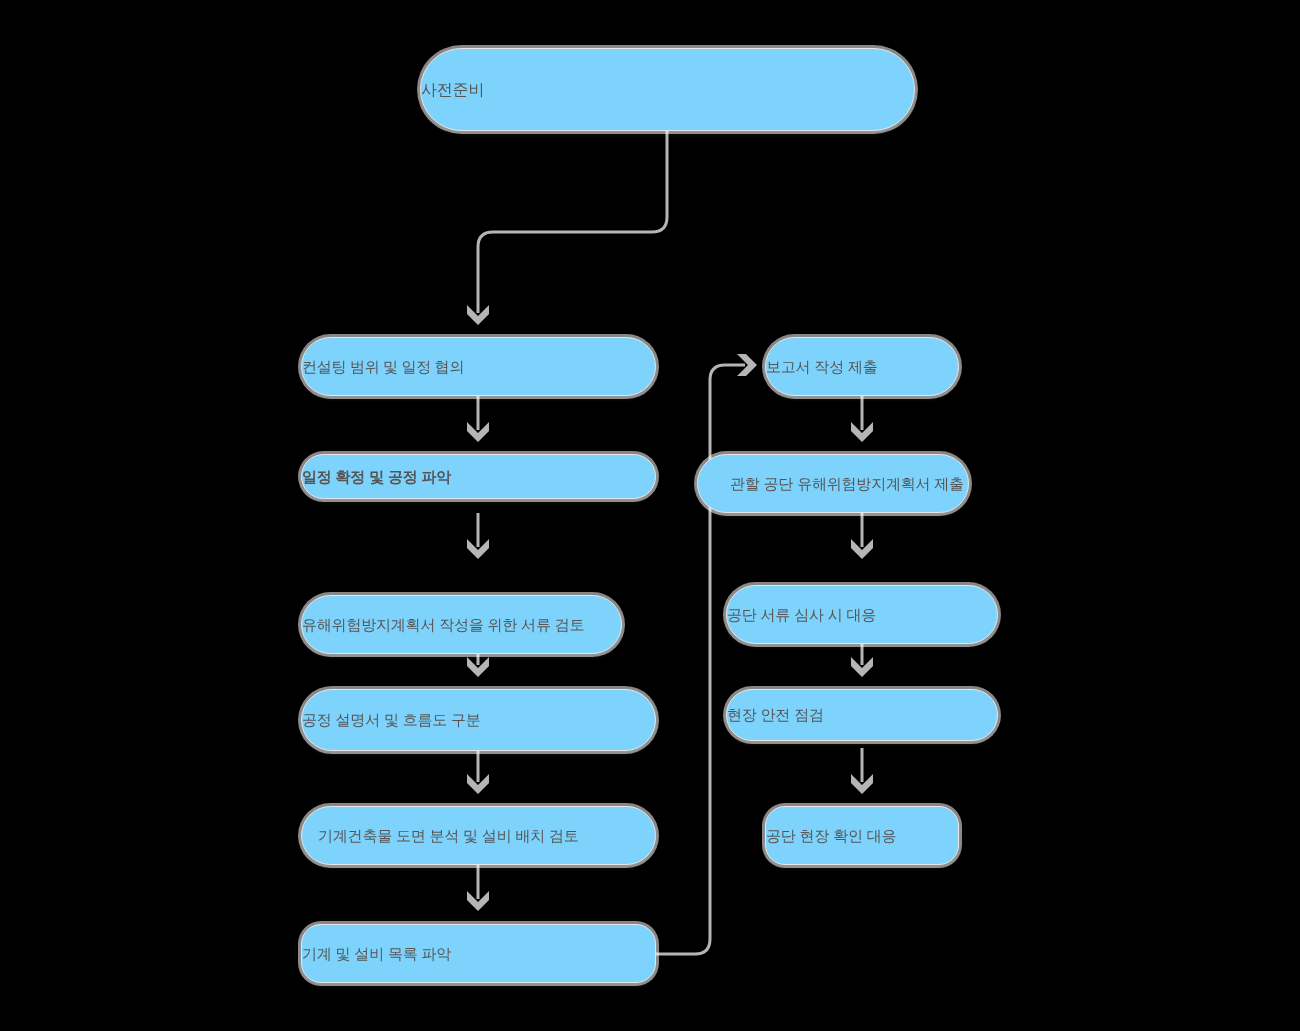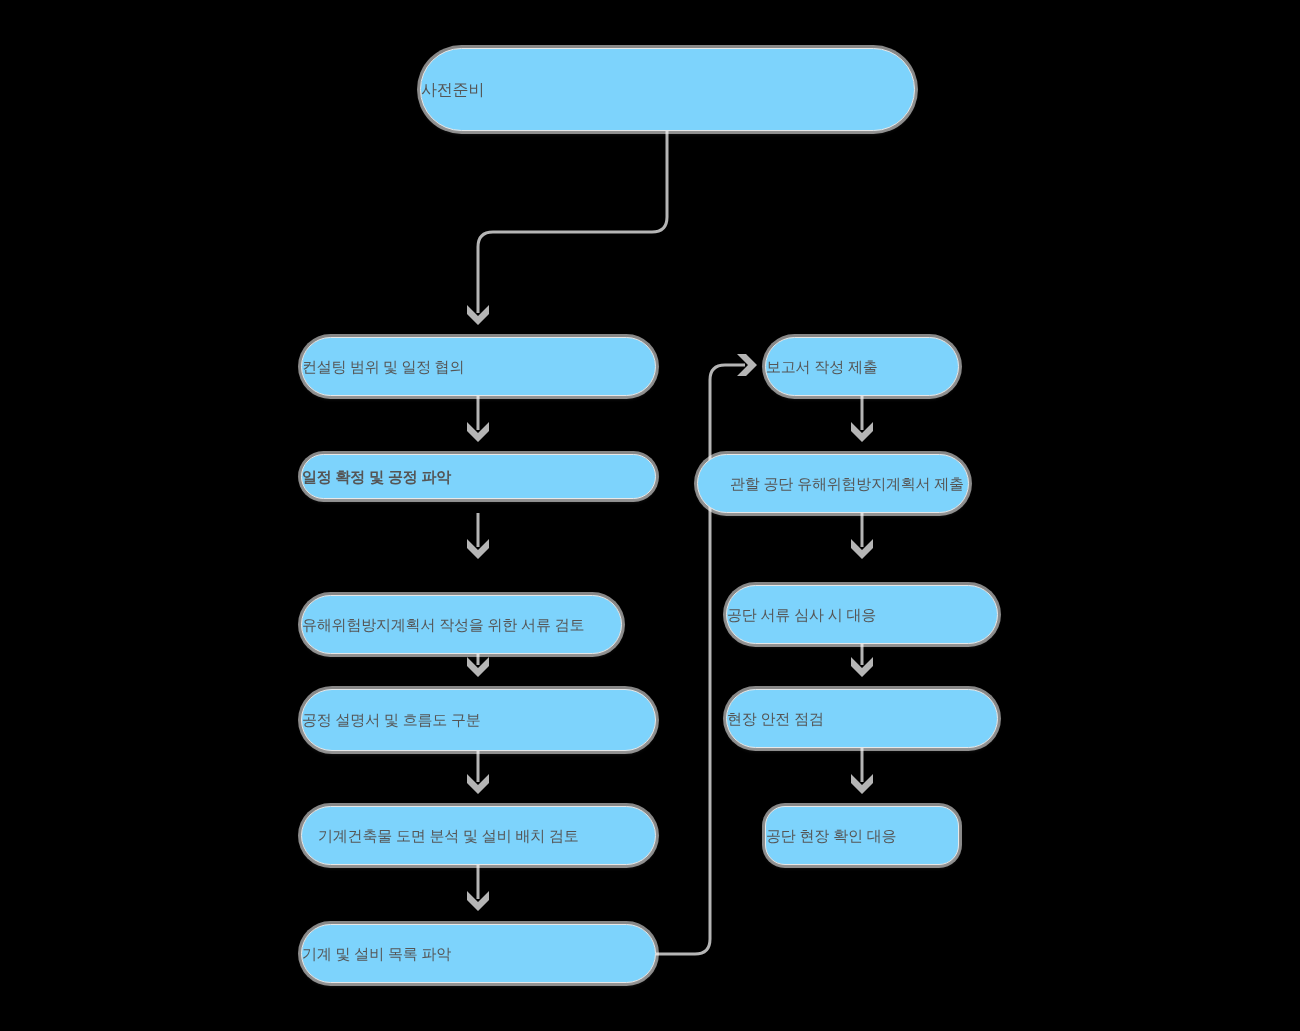--- a/index.html
+++ b/index.html
@@ -129,37 +129,37 @@
   </div>
 
   <div class="node" style="left:301px; top:689px; width:355px; height:62px;">
     <span class="node-label">공정 설명서 및 흐름도 구분</span>
   </div>
 
   <div class="node" style="left:301px; top:806px; width:355px; height:59px;padding-left:16px;">
     <span class="node-label">기계건축물 도면 분석 및 설비 배치 검토</span>
   </div>
 
-  <div class="node" style="left:301px; top:924px; width:355px; height:59px;">
+  <div class="node" style="left:301px; top:924px; width:355px; height:59px;border-radius:20px;">
     <span class="node-label">기계 및 설비 목록 파악</span>
   </div>
 
   <div class="node" style="left:765px; top:337px; width:194px; height:59px;">
     <span class="node-label">보고서 작성 제출</span>
   </div>
 
   <div class="node" style="left:697px; top:454px; width:272px; height:59px;padding-left:32px;">
     <span class="node-label">관할 공단 유해위험방지계획서 제출</span>
   </div>
 
   <div class="node" style="left:726px; top:585px; width:272px; height:59px;">
     <span class="node-label">공단 서류 심사 시 대응</span>
   </div>
 
-  <div class="node" style="left:726px; top:689px; width:272px; height:59px;">
+  <div class="node" style="left:726px; top:689px; width:272px; height:52px;">
     <span class="node-label">현장 안전 점검</span>
   </div>
 
   <div class="node" style="left:765px; top:806px; width:194px; height:59px;border-radius:20px;">
     <span class="node-label">공단 현장 확인 대응</span>
   </div>
 
 </div>
 
 </body></html>

